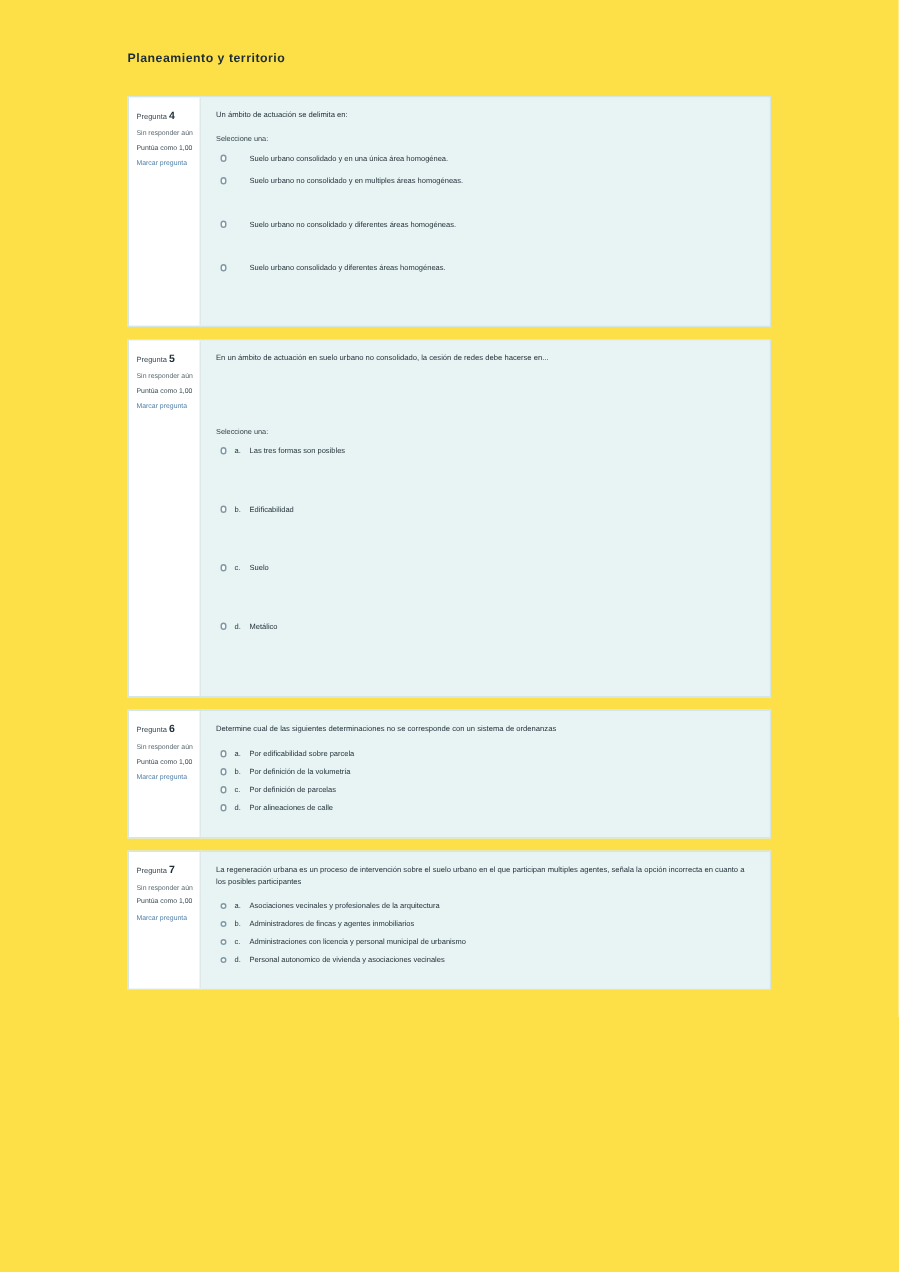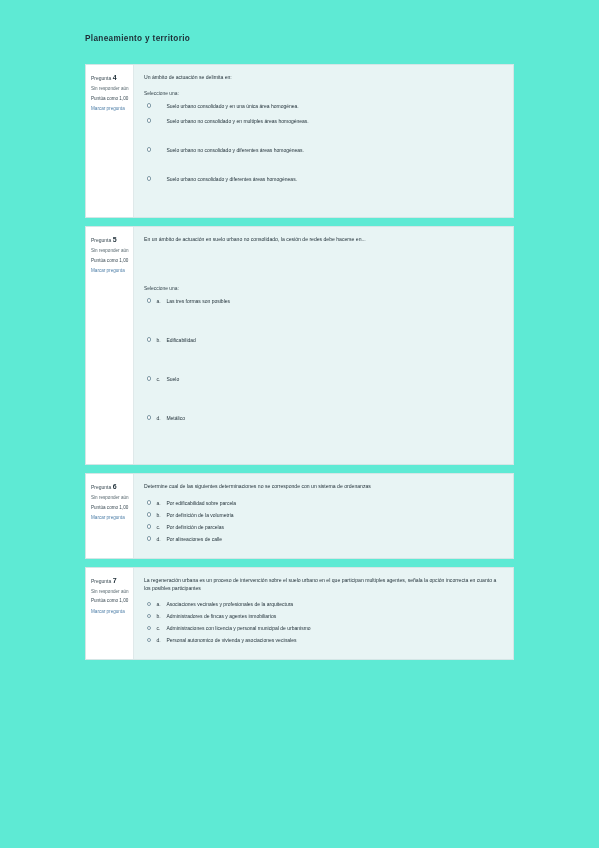--- a/index.html
+++ b/index.html
@@ -11,21 +11,21 @@
     width: 599px;
     height: 848px;
     font-family: "Liberation Sans", sans-serif;
     color: #2b3a42;
     overflow: hidden;
   }
   .page {
     position: relative;
     width: 599px;
     height: 848px;
-    background: #5eead4;
+    background: #fde047;
     box-sizing: border-box;
   }
   .page-title {
     position: absolute;
     left: 85px;
     top: 34px;
     font-size: 8.2px;
     font-weight: bold;
     letter-spacing: 0.35px;
     color: #1d2d36;

